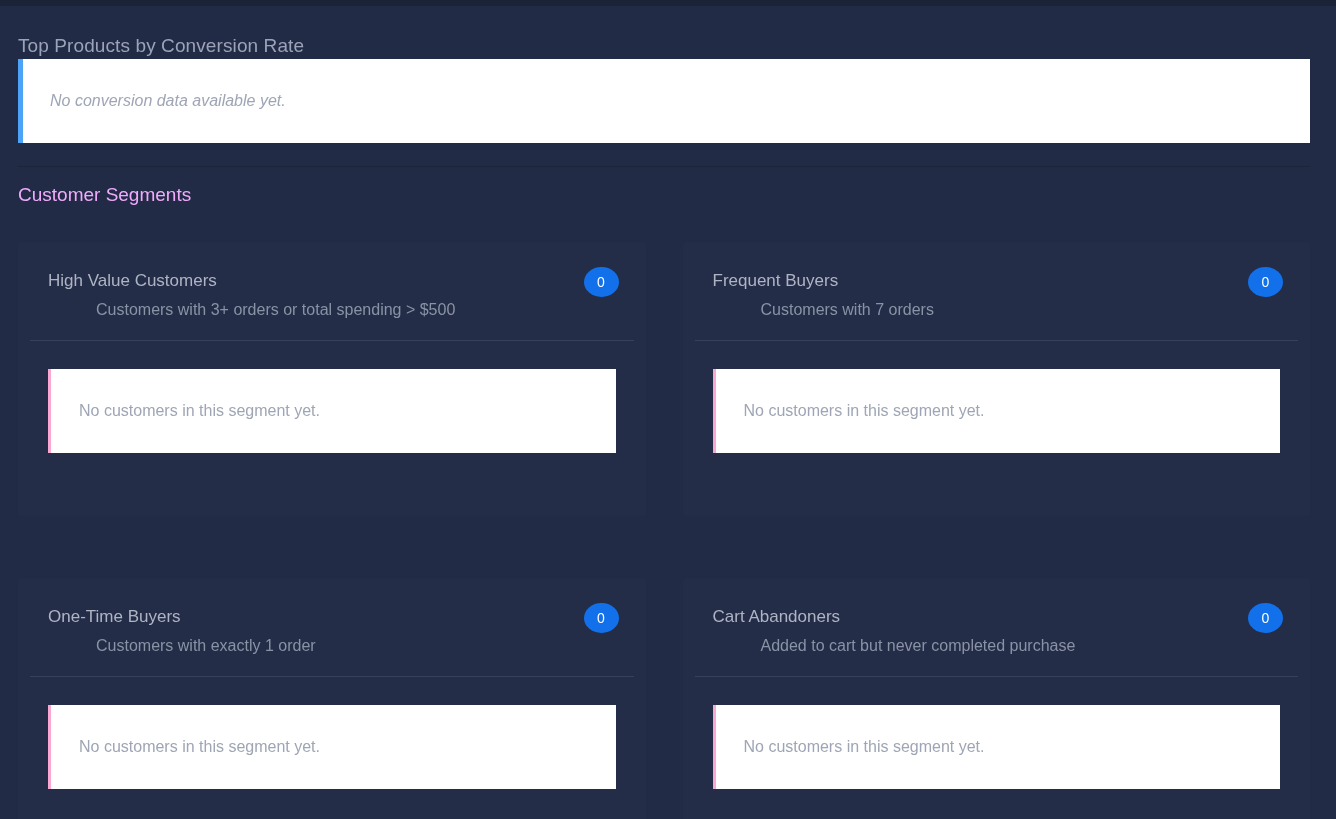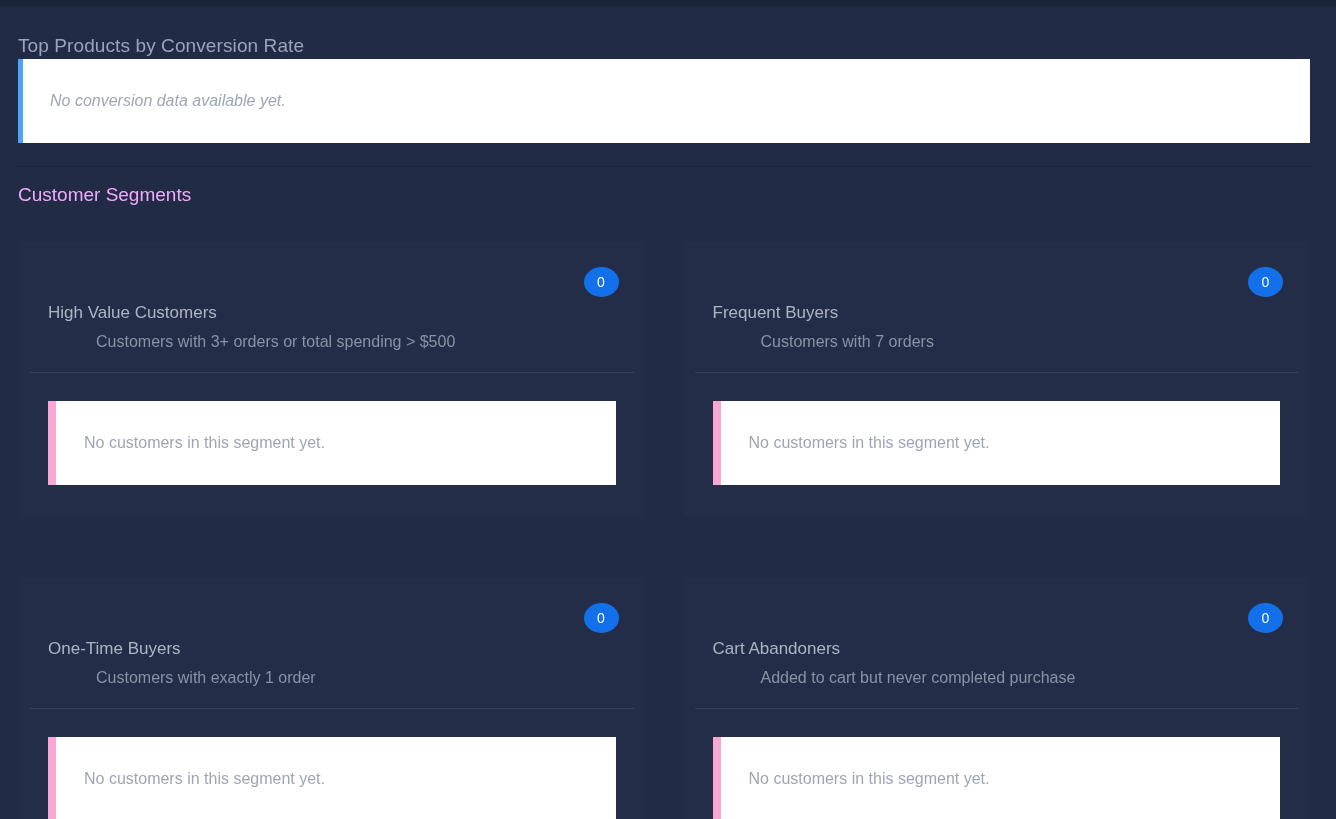--- a/index.html
+++ b/index.html
@@ -110,21 +110,20 @@
     position: relative;
     padding: 30px 30px 22px 30px;
   }
 
   .segment-name {
     font-size: 17px;
     color: #aeb4c4;
     line-height: 1;
     padding-bottom: 13px;
     font-weight: 400;
-    margin-top: 32px;
   }
 
   .segment-desc {
     font-size: 16px;
     color: #8a92a5;
     line-height: 1;
     font-weight: 400;
     margin-left: 48px;
   }
 
@@ -149,21 +148,21 @@
     background: #39405a;
     margin: 0 12px;
   }
 
   .segment-body {
     padding: 28px 30px 28px 30px;
   }
 
   .segment-alert {
     background: #ffffff;
-    border-left: 8px solid #f9a8d4;
+    border-left: 3px solid #f9a8d4;
     height: 84px;
     display: flex;
     align-items: center;
     padding-left: 28px;
   }
 
   .segment-alert-text {
     font-size: 16px;
     color: #9ea5b4;
     line-height: 1;

